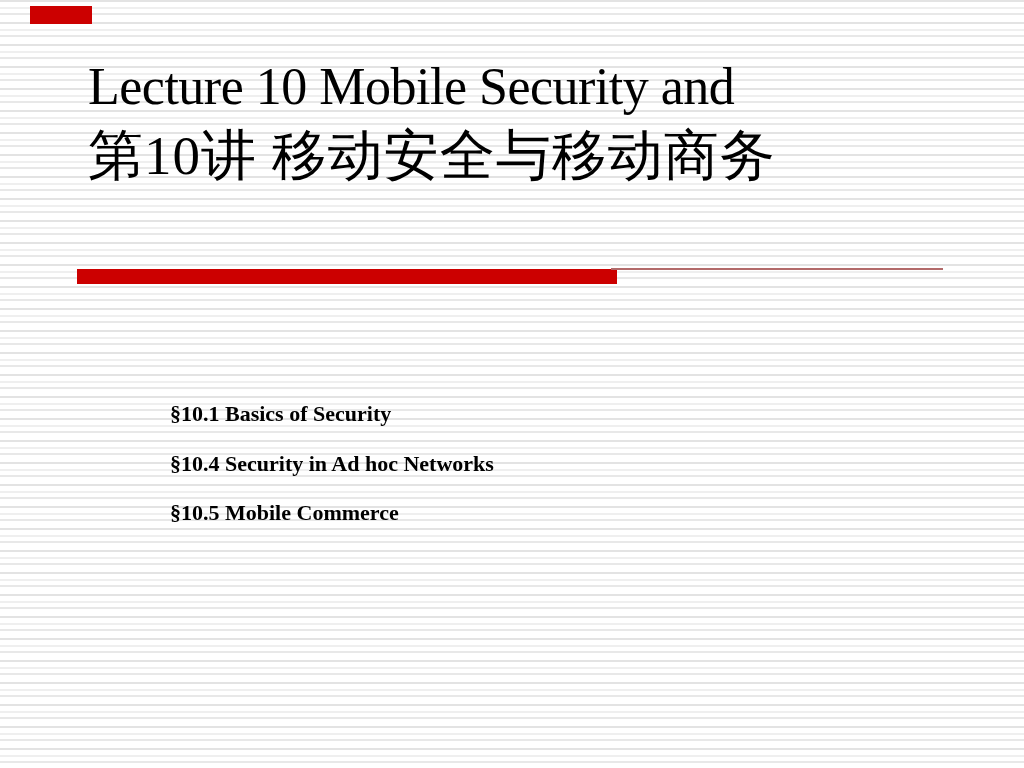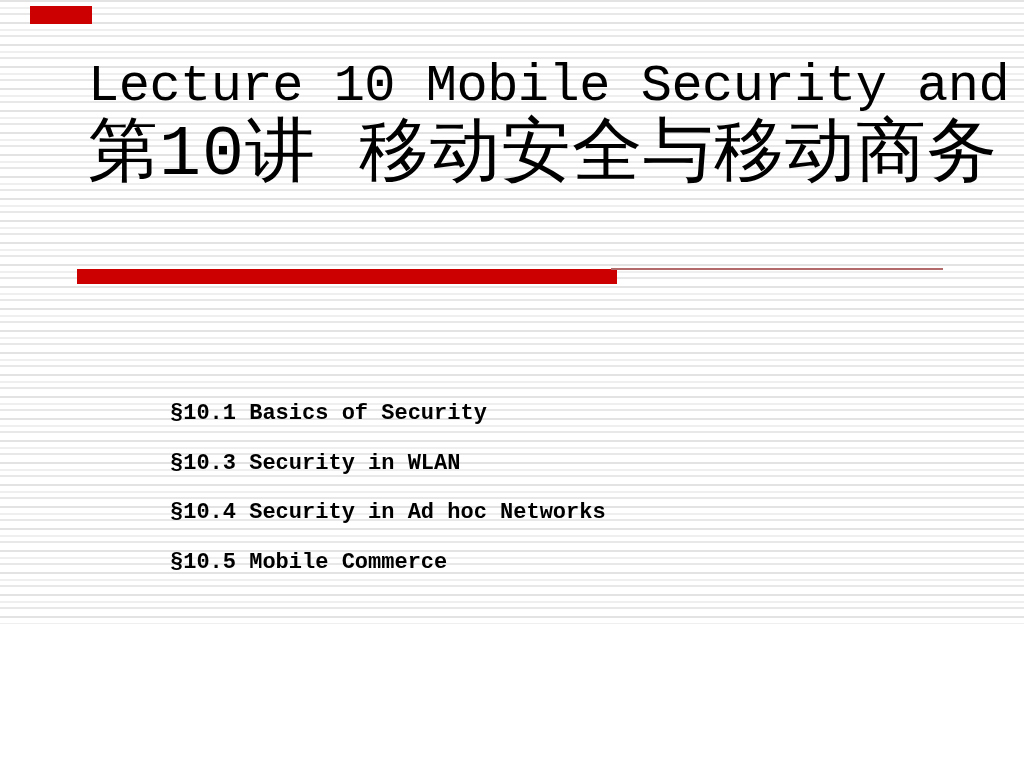--- a/index.html
+++ b/index.html
@@ -2,46 +2,45 @@
 <html style="--accent-red: #cc0000; --rule-red: #b26a6a;"><head>
 <meta charset="utf-8">
 <style>
   html,body{margin:0;padding:0;}
   body{
     width:1024px;height:768px;overflow:hidden;
     font-family:"Liberation Serif","DejaVu Serif",serif;
     background-color:#ffffff;
   }
   .slide{
-    position:relative;width:1024px;height:624px;
+    position:relative;width:1024px;height:768px;
     background:repeating-linear-gradient(
       to bottom,
       #e3e3e3 0px, #e3e3e3 2px,
       #ffffff 2px, #ffffff 7px,
       #efefef 7px, #efefef 9px,
       #ffffff 9px, #ffffff 13px,
       #e8e8e8 13px, #e8e8e8 15px,
       #ffffff 15px, #ffffff 22px
     );
-    font-family:Liberation Mono, monospace;
   }
   .corner-accent{
     position:absolute;left:30px;top:6px;width:62px;height:18px;
     background:var(--accent-red,#cc0000);
   }
   .title-block{
     position:absolute;left:88px;top:54px;width:900px;
     color:#000000;
   }
   .title-line{
     font-size:52px;line-height:66px;letter-spacing:-0.5px;
     white-space:nowrap;
   }
   .title-line-zh{
-    font-size:70px;line-height:72px;letter-spacing:1px;
+    font-size:55px;line-height:72px;letter-spacing:1px;
     white-space:nowrap;
   }
   .divider-bar{
     position:absolute;left:77px;top:269px;width:540px;height:15px;
     background:var(--accent-red,#cc0000);
   }
   .divider-rule{
     position:absolute;left:611px;top:268px;width:332px;height:2px;
     background:var(--rule-red,#b26a6a);
   }
@@ -64,18 +63,17 @@
   <div class="title-block">
     <div class="title-line">Lecture 10 Mobile Security and</div>
     <div class="title-line-zh">第10讲 移动安全与移动商务</div>
   </div>
 
   <div class="divider-bar"></div>
   <div class="divider-rule"></div>
 
   <div class="toc-block">
     <div class="toc-item">§10.1 Basics of Security</div>
-    <div class="toc-item">§10.3 Security in WLAN</div>
     <div class="toc-item">§10.4 Security in Ad hoc Networks</div>
     <div class="toc-item">§10.5 Mobile Commerce</div>
   </div>
 
 </div>
 
 </body></html>

